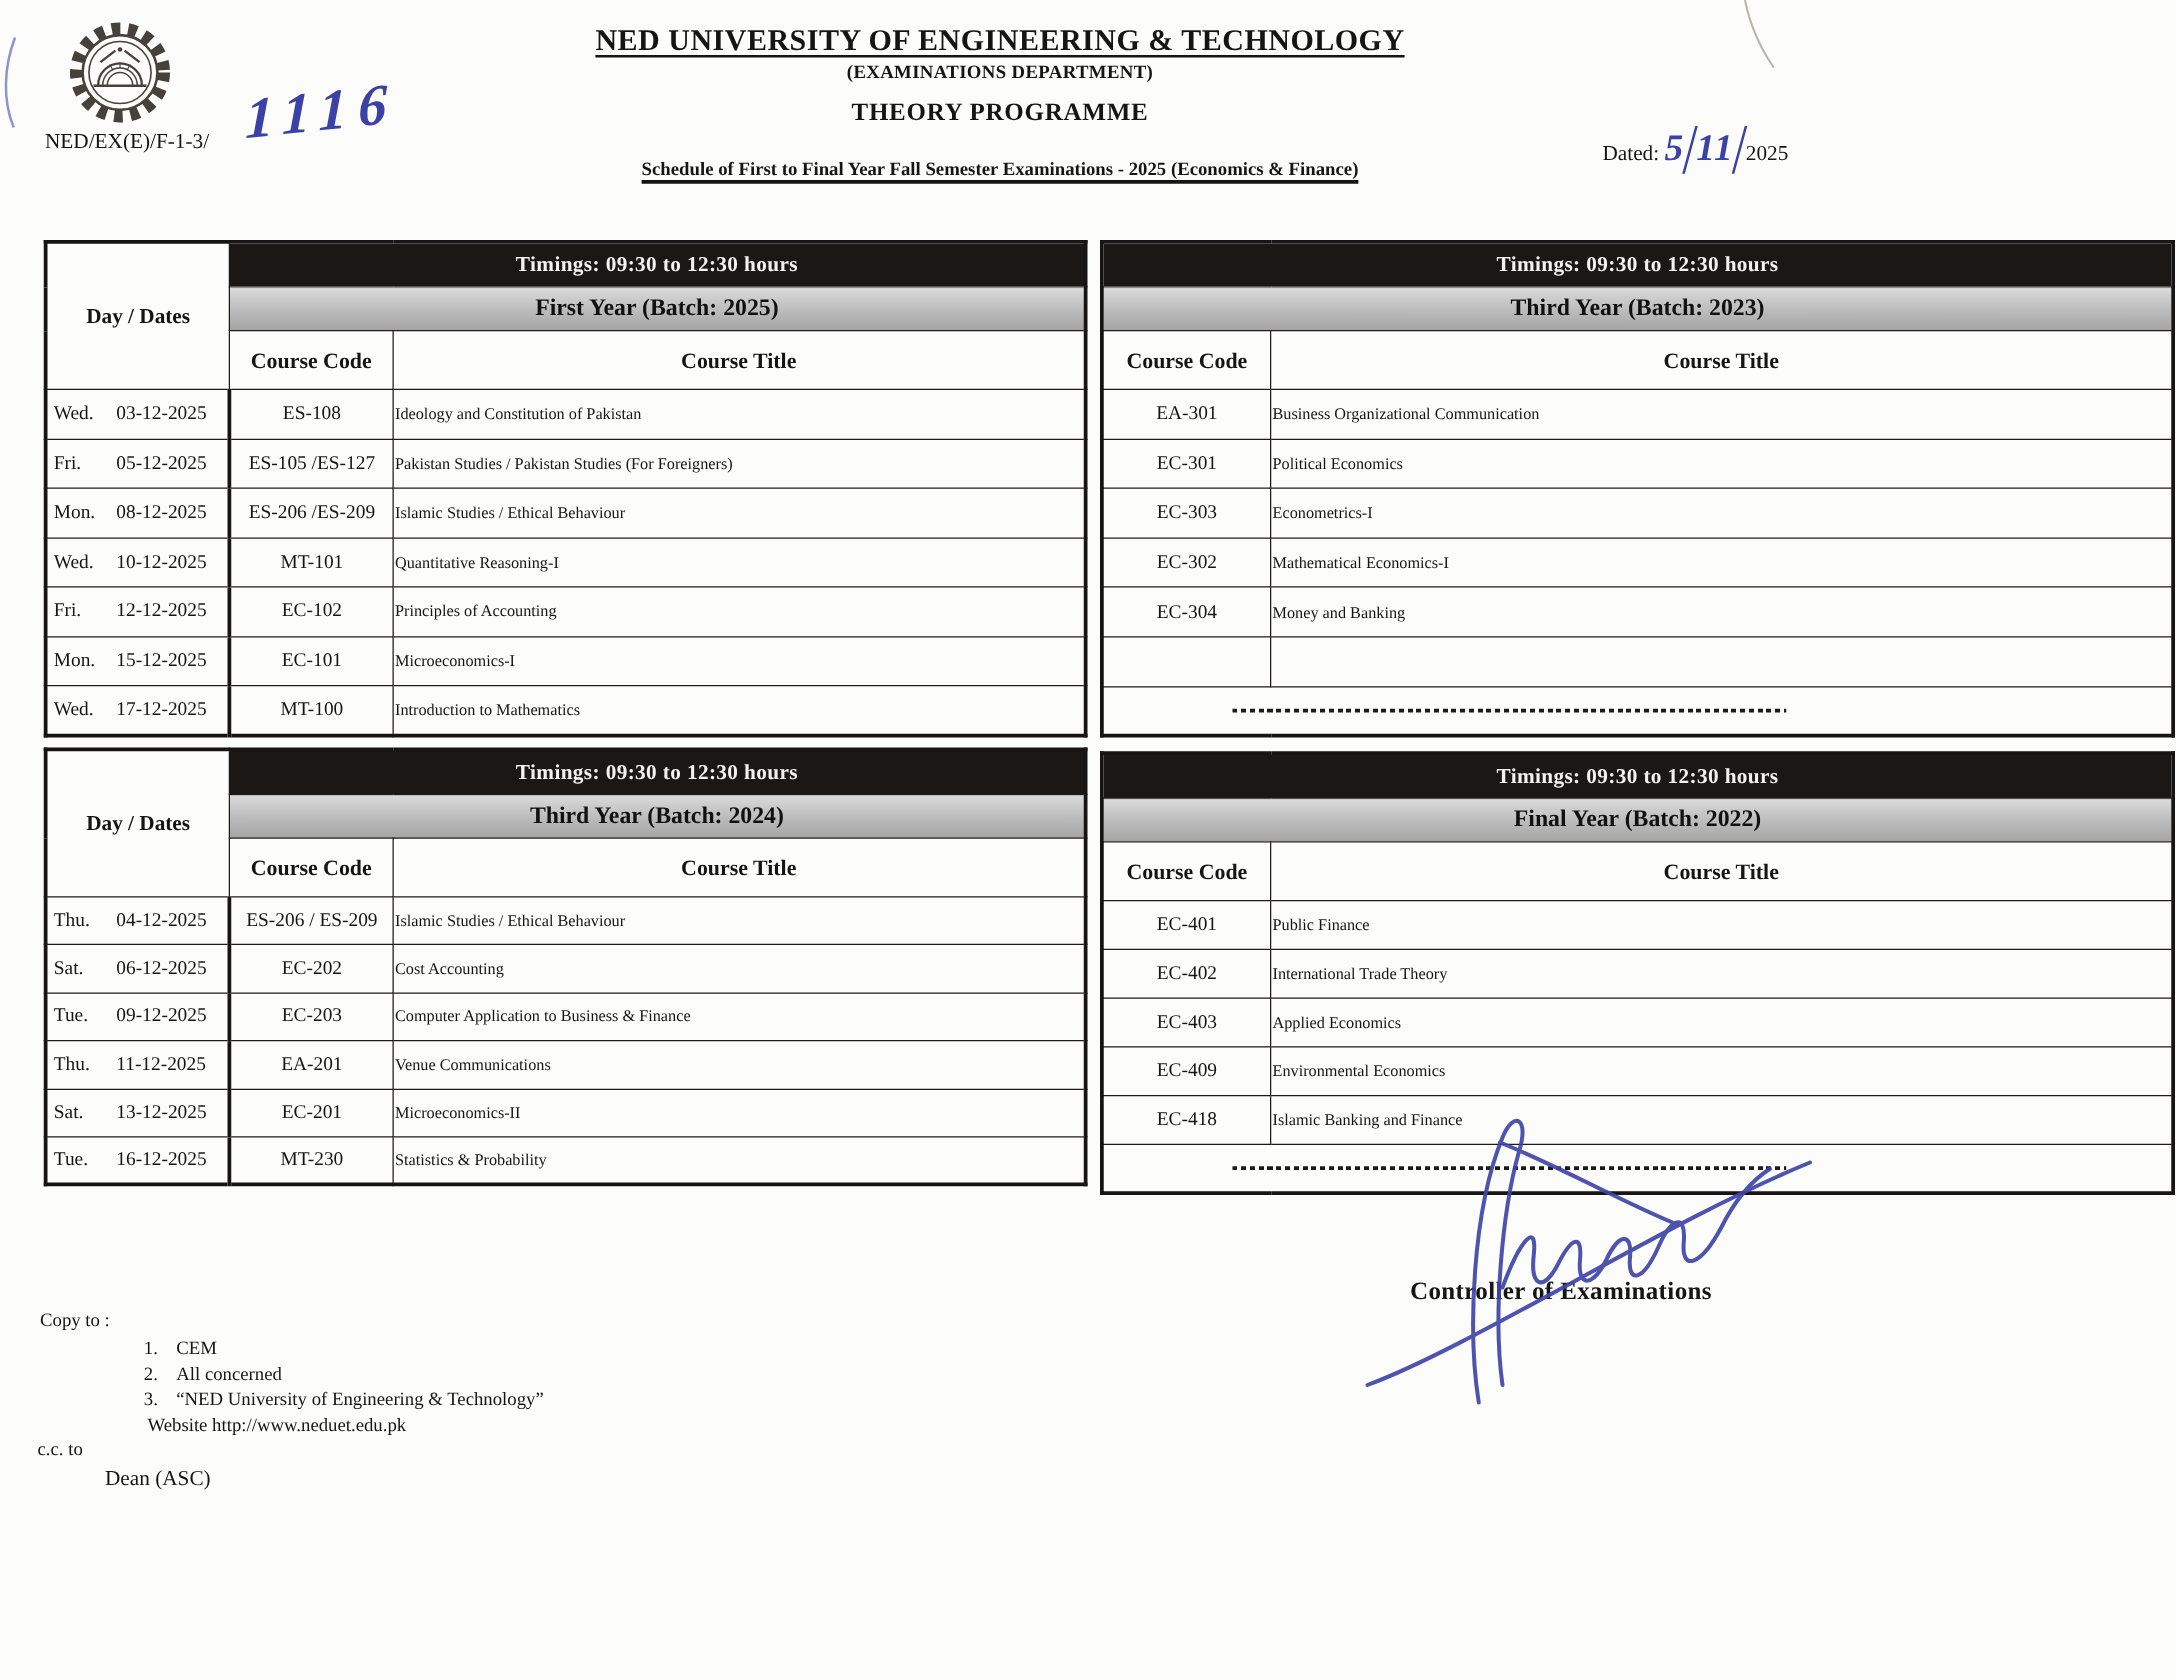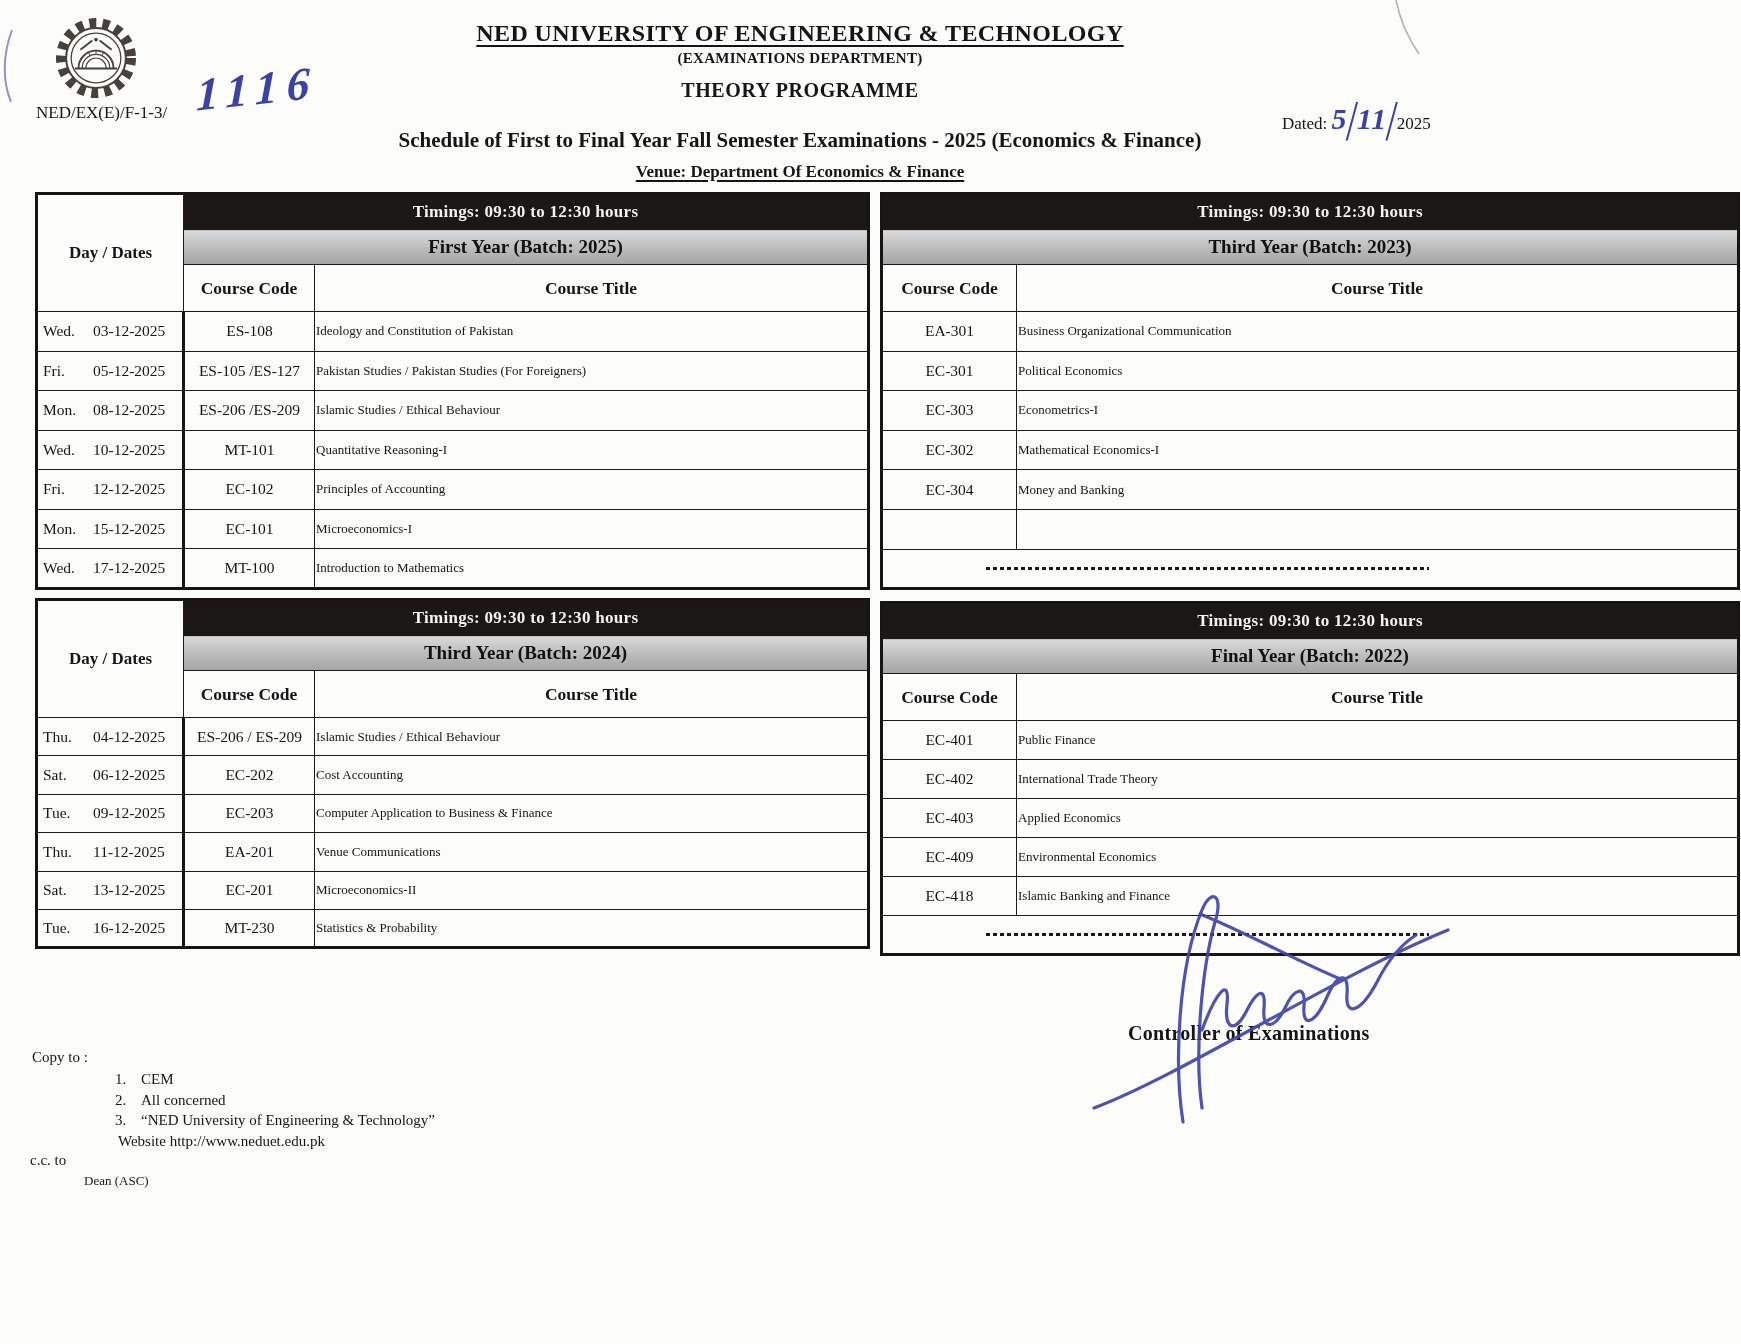--- a/index.html
+++ b/index.html
@@ -12,22 +12,22 @@
     overflow:hidden;
   }
   
   .hdr{position:absolute;left:12px;top:0;width:1576px;height:190px;}
   .hdr .line{position:absolute;left:0;right:0;text-align:center;}
   .uni{top:20px;font-size:24px;font-weight:bold;letter-spacing:.4px;
        text-decoration:underline;text-decoration-thickness:2px;text-underline-offset:4px;}
   .dept{top:50px;font-size:15px;font-weight:bold;letter-spacing:.3px;}
   .prog{top:79px;font-size:20px;font-weight:bold;letter-spacing:.6px;
         text-decoration-thickness:2px;text-underline-offset:4px;}
-  .stitle{top:128px;font-size:21px;font-weight:bold;
-        text-decoration-thickness:2.5px;text-underline-offset:4px;}
+  .stitle{top:128px;font-size:15px;font-weight:bold;
+        text-decoration:underline;text-decoration-thickness:2.5px;text-underline-offset:4px;}
   .venue{top:162px;font-size:17px;font-weight:bold;
         text-decoration:underline;text-decoration-thickness:2px;text-underline-offset:3px;}
   .refno{position:absolute;left:36px;top:103px;font-size:17px;}
   .hw{color:#3c41a6;}
   .ref-hw{position:absolute;left:196px;top:62px;font-size:46px;font-style:italic;
           letter-spacing:9px;transform:rotate(-6deg) skewX(-7deg);font-weight:bold;}
   .dated{position:absolute;left:1282px;top:102px;font-size:17px;white-space:nowrap;}
   .dated .hwbig{font-size:30px;font-style:italic;font-weight:bold;letter-spacing:1px;}
   .dated .slash{display:inline-block;transform:scaleY(1.9) translateY(1px);font-weight:bold;}
   .logo{position:absolute;left:48px;top:12px;}
@@ -83,21 +83,20 @@
   </svg>
   <svg class="abs" style="left:0;top:28px;" width="18" height="78" viewBox="0 0 18 78">
     <path d="M12 2 C3 26 2 52 11 74" fill="none" stroke="#4a4fae" stroke-width="2" opacity="0.6"></path>
   </svg>
 
   <div class="hdr">
     <div class="line uni">NED UNIVERSITY OF ENGINEERING &amp; TECHNOLOGY</div>
     <div class="line dept">(EXAMINATIONS DEPARTMENT)</div>
     <div class="line prog">THEORY PROGRAMME</div>
     <div class="line stitle">Schedule of First to Final Year Fall Semester Examinations - 2025 (Economics &amp; Finance)</div>
-    <div class="line venue">Venue: Department Of Economics &amp; Finance</div>
   </div>
 
   <div class="refno">NED/EX(E)/F-1-3/</div>
   <div class="ref-hw hw">1116</div>
 
   <div class="dated">
     <span>Dated:</span>
     <span class="hw hwbig">5</span><span class="hw hwbig slash">/</span><span class="hw hwbig">11</span><span class="hw hwbig slash">/</span><span>2025</span>
   </div>
 
@@ -332,15 +331,15 @@
     <span class="copy-num">1.</span><span>CEM</span>
   </div>
   <div class="abs foot" style="left:115px;top:1092px;">
     <span class="copy-num">2.</span><span>All concerned</span>
   </div>
   <div class="abs foot" style="left:115px;top:1112px;">
     <span class="copy-num">3.</span><span>“NED University of Engineering &amp; Technology”</span>
   </div>
   <div class="abs foot" style="left:118px;top:1133px;">Website http://www.neduet.edu.pk</div>
   <div class="abs foot" style="left:30px;top:1152px;">c.c. to</div>
-  <div class="abs foot" style="left:84px;top:1173px;font-size:13px;">Dean (ASC)</div>
+  <div class="abs foot" style="left:84px;top:1173px;font-size:17px;">Dean (ASC)</div>
 
 </div>
 
 </body></html>

